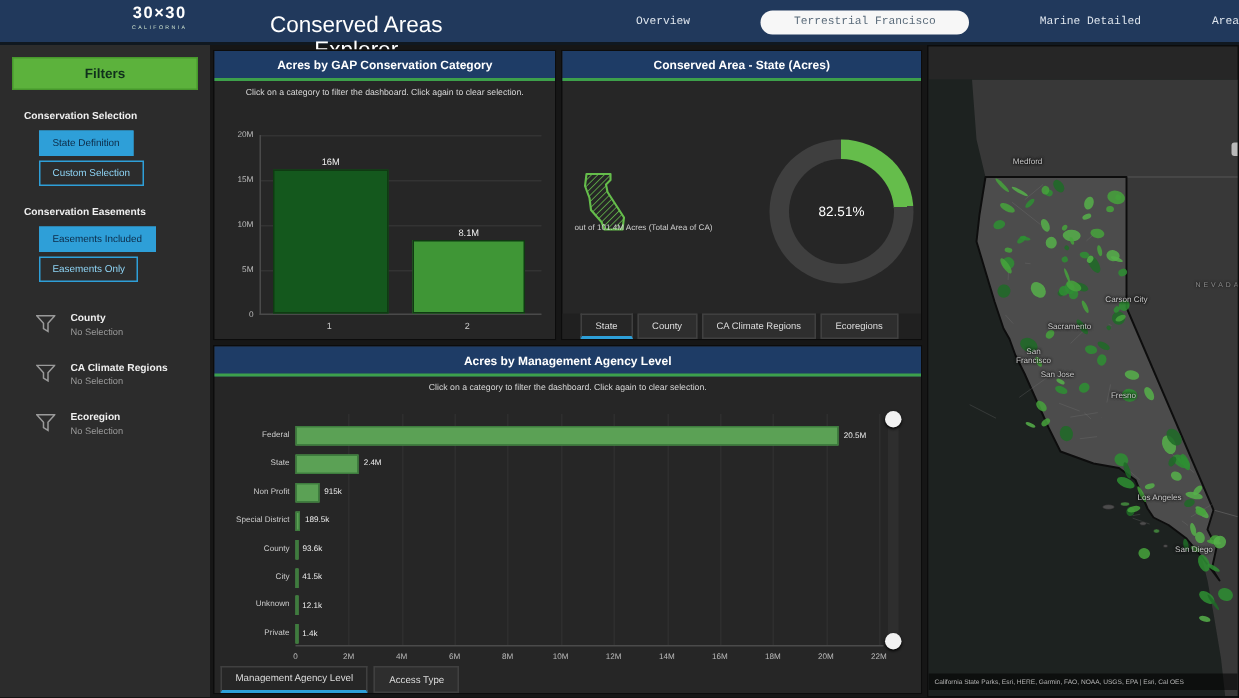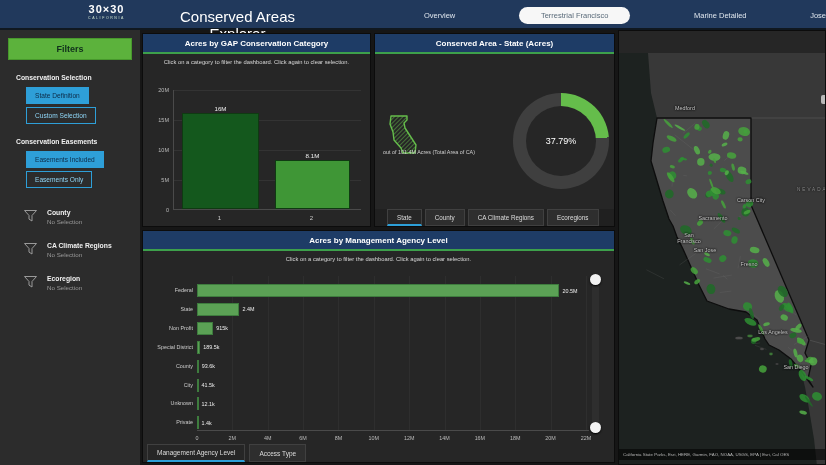--- a/index.html
+++ b/index.html
@@ -6,21 +6,21 @@
   html,body { width:826px; height:465px; overflow:hidden; background:#111; }
   body { font-family:"Liberation Sans", sans-serif; }
   #app { position:relative; width:826px; height:465px; background:#161616; overflow:hidden; }
 
   
   #header { position:absolute; left:0; top:0; width:826px; height:30px; background:#21395c; border-bottom:2px solid #101820; }
   #logo { position:absolute; left:88px; top:3px; text-align:center; color:#fff; }
   #logo .l1 { font-size:11px; font-weight:bold; letter-spacing:1px; line-height:13px; }
   #logo .l2 { font-size:3.5px; letter-spacing:1.6px; color:#cfe3cf; }
   #header-title { position:absolute; left:150px; top:8px; width:175px; text-align:center; color:#fff; font-size:15px; font-weight:normal; }
-  #header-nav { position:absolute; left:400px; top:0; right:0; height:30px; display:flex; align-items:center; justify-content:space-between; padding:0 0 0 24px; }
+  #header-nav { position:absolute; left:400px; top:0; right:0; height:30px; display:flex; align-items:center; justify-content:space-between; padding:0 0 0 24px;font-family:Liberation Mono, monospace; }
   .nav-item { color:#dfe6ee; font-size:7.5px; white-space:nowrap; cursor:pointer; }
   .nav-item.pill { background:#f7f7f7; color:#5a6b7a; border-radius:9px; padding:4px 22px; }
 
   
   #sidebar { position:absolute; left:0; top:30px; width:140px; height:435px; background:#2c2c2c; }
   #filters-btn { margin:8px; height:22px; background:#5cb23c; border:1px solid #47982c; color:#10301c; font-weight:bold; font-size:9px; display:flex; align-items:center; justify-content:center; cursor:pointer; }
   .section-label { margin:14px 0 6px 16px; color:#f0f0f0; font-size:6.8px; font-weight:bold; }
   .side-btn { display:block; margin:0 0 3px 26px; width:fit-content; padding:4px 8px; font-size:6.6px; border:1px solid #2e9fd8; background:transparent; color:#8ed4f5; cursor:pointer; font-family:"Liberation Sans", sans-serif; }
   .side-btn.selected { background:#2e9fd8; color:#0d2b47; }
   .filter-item { display:flex; align-items:flex-start; margin:0 0 15px 24px; cursor:pointer; }
@@ -87,21 +87,21 @@
   <div id="header">
     <div id="logo">
       <div class="l1">30×30</div>
       <div class="l2">CALIFORNIA</div>
     </div>
     <div id="header-title">Conserved Areas Explorer</div>
     <div id="header-nav">
         <div class="nav-item">Overview</div>
         <div class="nav-item pill">Terrestrial Francisco</div>
         <div class="nav-item">Marine Detailed</div>
-        <div class="nav-item">Jose</div>
+        <div class="nav-item">Area</div>
       </div>
   </div>
 
   <div id="sidebar">
     <div id="filters-btn">Filters</div>
     <div id="sidebar-sections">
         <div class="section-label">Conservation Selection</div>
         <button class="side-btn selected">State Definition</button>
         <button class="side-btn">Custom Selection</button>
         <div class="section-label">Conservation Easements</div>
@@ -172,21 +172,21 @@
     <svg id="ca-icon" width="32" height="42" viewBox="0 0 32 42">
       <defs>
         <pattern id="hatch" width="3" height="3" patternTransform="rotate(45)" patternUnits="userSpaceOnUse">
           <line x1="0" y1="0" x2="0" y2="3" stroke="#65bd4b" stroke-width="1"></line>
         </pattern>
       </defs>
       <path d="M3,2 L19,2 L19,6 L16,9 L17,14 L28,31 L27,39 L15,39 L13,34 L6,26 L5,18 L2,10 Z" fill="url(#hatch)" stroke="#65bd4b" stroke-width="1.4" stroke-linejoin="round"></path>
     </svg>
     <div id="state-caption">out of 101.4M Acres (Total Area of CA)</div>
     <div id="donut" style="background: conic-gradient(rgb(101, 189, 75) 0deg, rgb(101, 189, 75) 23.78%, rgb(63, 63, 63) 23.78%, rgb(63, 63, 63) 100%);">
-      <div id="donut-hole">37.79%</div>
+      <div id="donut-hole">82.51%</div>
     </div>
     <div class="tabrow" id="state-tabs">
         <div class="tab active">State</div>
         <div class="tab">County</div>
         <div class="tab">CA Climate Regions</div>
         <div class="tab">Ecoregions</div>
       </div>
   </div>
 
   <div class="panel" id="mgmt-panel">

